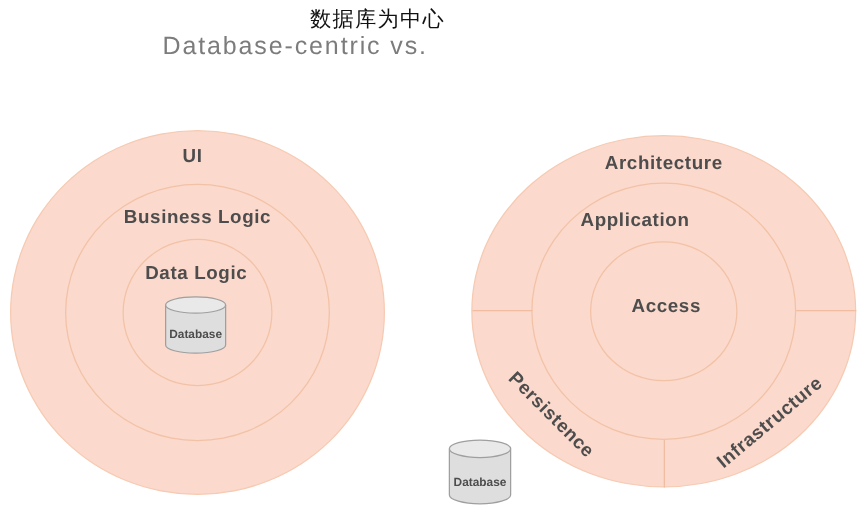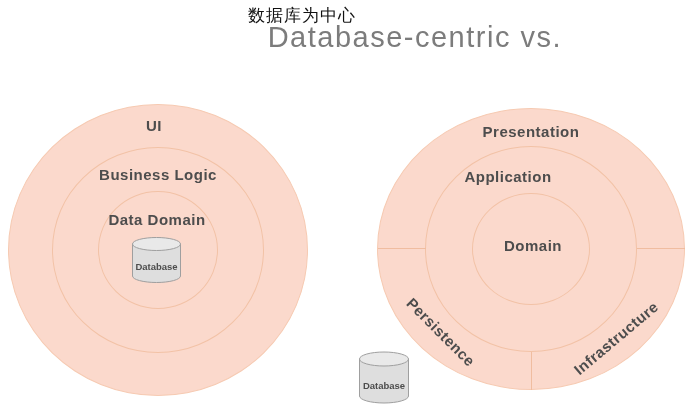--- a/index.html
+++ b/index.html
@@ -21,23 +21,23 @@
     font-size: 17px;
     font-weight: 400;
     white-space: nowrap;
     letter-spacing: 1px;
   }
   .title {
     position: absolute;
     left: 130px;
     top: 23px;
     width: 432px;
-    text-align: right;
+    text-align: left;
     color: #7c7c7c;
-    font-size: 29px;
+    font-size: 20px;
     line-height: 29px;
     font-weight: 400;
     letter-spacing: 1.5px;
     white-space: nowrap;
   }
   .ring {
     position: absolute;
     border-radius: 50%;
     box-sizing: border-box;
   }
@@ -78,41 +78,41 @@
   </div>
 
 
   <div>
     <div class="ring outer" style="left:8px;   top:104px; width:300px; height:292px;"></div>
     <div class="ring inner" style="left:52px;  top:147px; width:212px; height:206px;"></div>
     <div class="ring inner" style="left:98px;  top:191px; width:120px; height:118px;"></div>
 
     <div class="ring-label" style="left:154px; top:125px;">UI</div>
     <div class="ring-label" style="left:158px; top:174px;">Business Logic</div>
-    <div class="ring-label" style="left:157px; top:219px;">Data Domain</div>
+    <div class="ring-label" style="left:157px; top:219px;">Data Logic</div>
 
     <svg class="cylinder" style="left:131px; top:236px;" width="51" height="48" viewBox="0 0 51 48">
       <path d="M1.5 8 v32 a24 6.5 0 0 0 48 0 V8" fill="#dedede" stroke="#9f9f9f" stroke-width="1"></path>
       <ellipse cx="25.5" cy="8" rx="24" ry="6.5" fill="#e9e9e9" stroke="#9f9f9f" stroke-width="1"></ellipse>
       <text x="25.5" y="34" text-anchor="middle" font-size="9.5" font-weight="bold" fill="#4d4d4d">Database</text>
     </svg>
   </div>
 
   <div>
     <div class="ring outer" style="left:377px; top:108px; width:308px; height:282px;"></div>
     <div class="ring inner" style="left:425px; top:146px; width:212px; height:206px;"></div>
     <div class="ring inner" style="left:472px; top:193px; width:118px; height:112px;"></div>
 
     <div class="divider-h" style="left:378px; top:248px; width:48px;"></div>
     <div class="divider-h" style="left:637px; top:248px; width:48px;"></div>
     <div class="divider-v" style="left:531px; top:352px; height:38px;"></div>
 
-    <div class="ring-label" style="left:531px; top:131px;">Presentation</div>
+    <div class="ring-label" style="left:531px; top:131px;">Architecture</div>
     <div class="ring-label" style="left:508px; top:176px;">Application</div>
-    <div class="ring-label" style="left:533px; top:245px;">Domain</div>
+    <div class="ring-label" style="left:533px; top:245px;">Access</div>
 
     <div class="ring-label rot-pos" style="left:441px; top:332px;">Persistence</div>
     <div class="ring-label rot-neg" style="left:616px; top:338px;">Infrastructure</div>
 
     <svg class="cylinder" style="left:358px; top:350px;" width="52" height="55" viewBox="0 0 52 55">
       <path d="M1.5 9 v37 a24.5 7 0 0 0 49 0 V9" fill="#dedede" stroke="#9f9f9f" stroke-width="1"></path>
       <ellipse cx="26" cy="9" rx="24.5" ry="7" fill="#e9e9e9" stroke="#9f9f9f" stroke-width="1"></ellipse>
       <text x="26" y="39" text-anchor="middle" font-size="9.5" font-weight="bold" fill="#4d4d4d">Database</text>
     </svg>
   </div>

